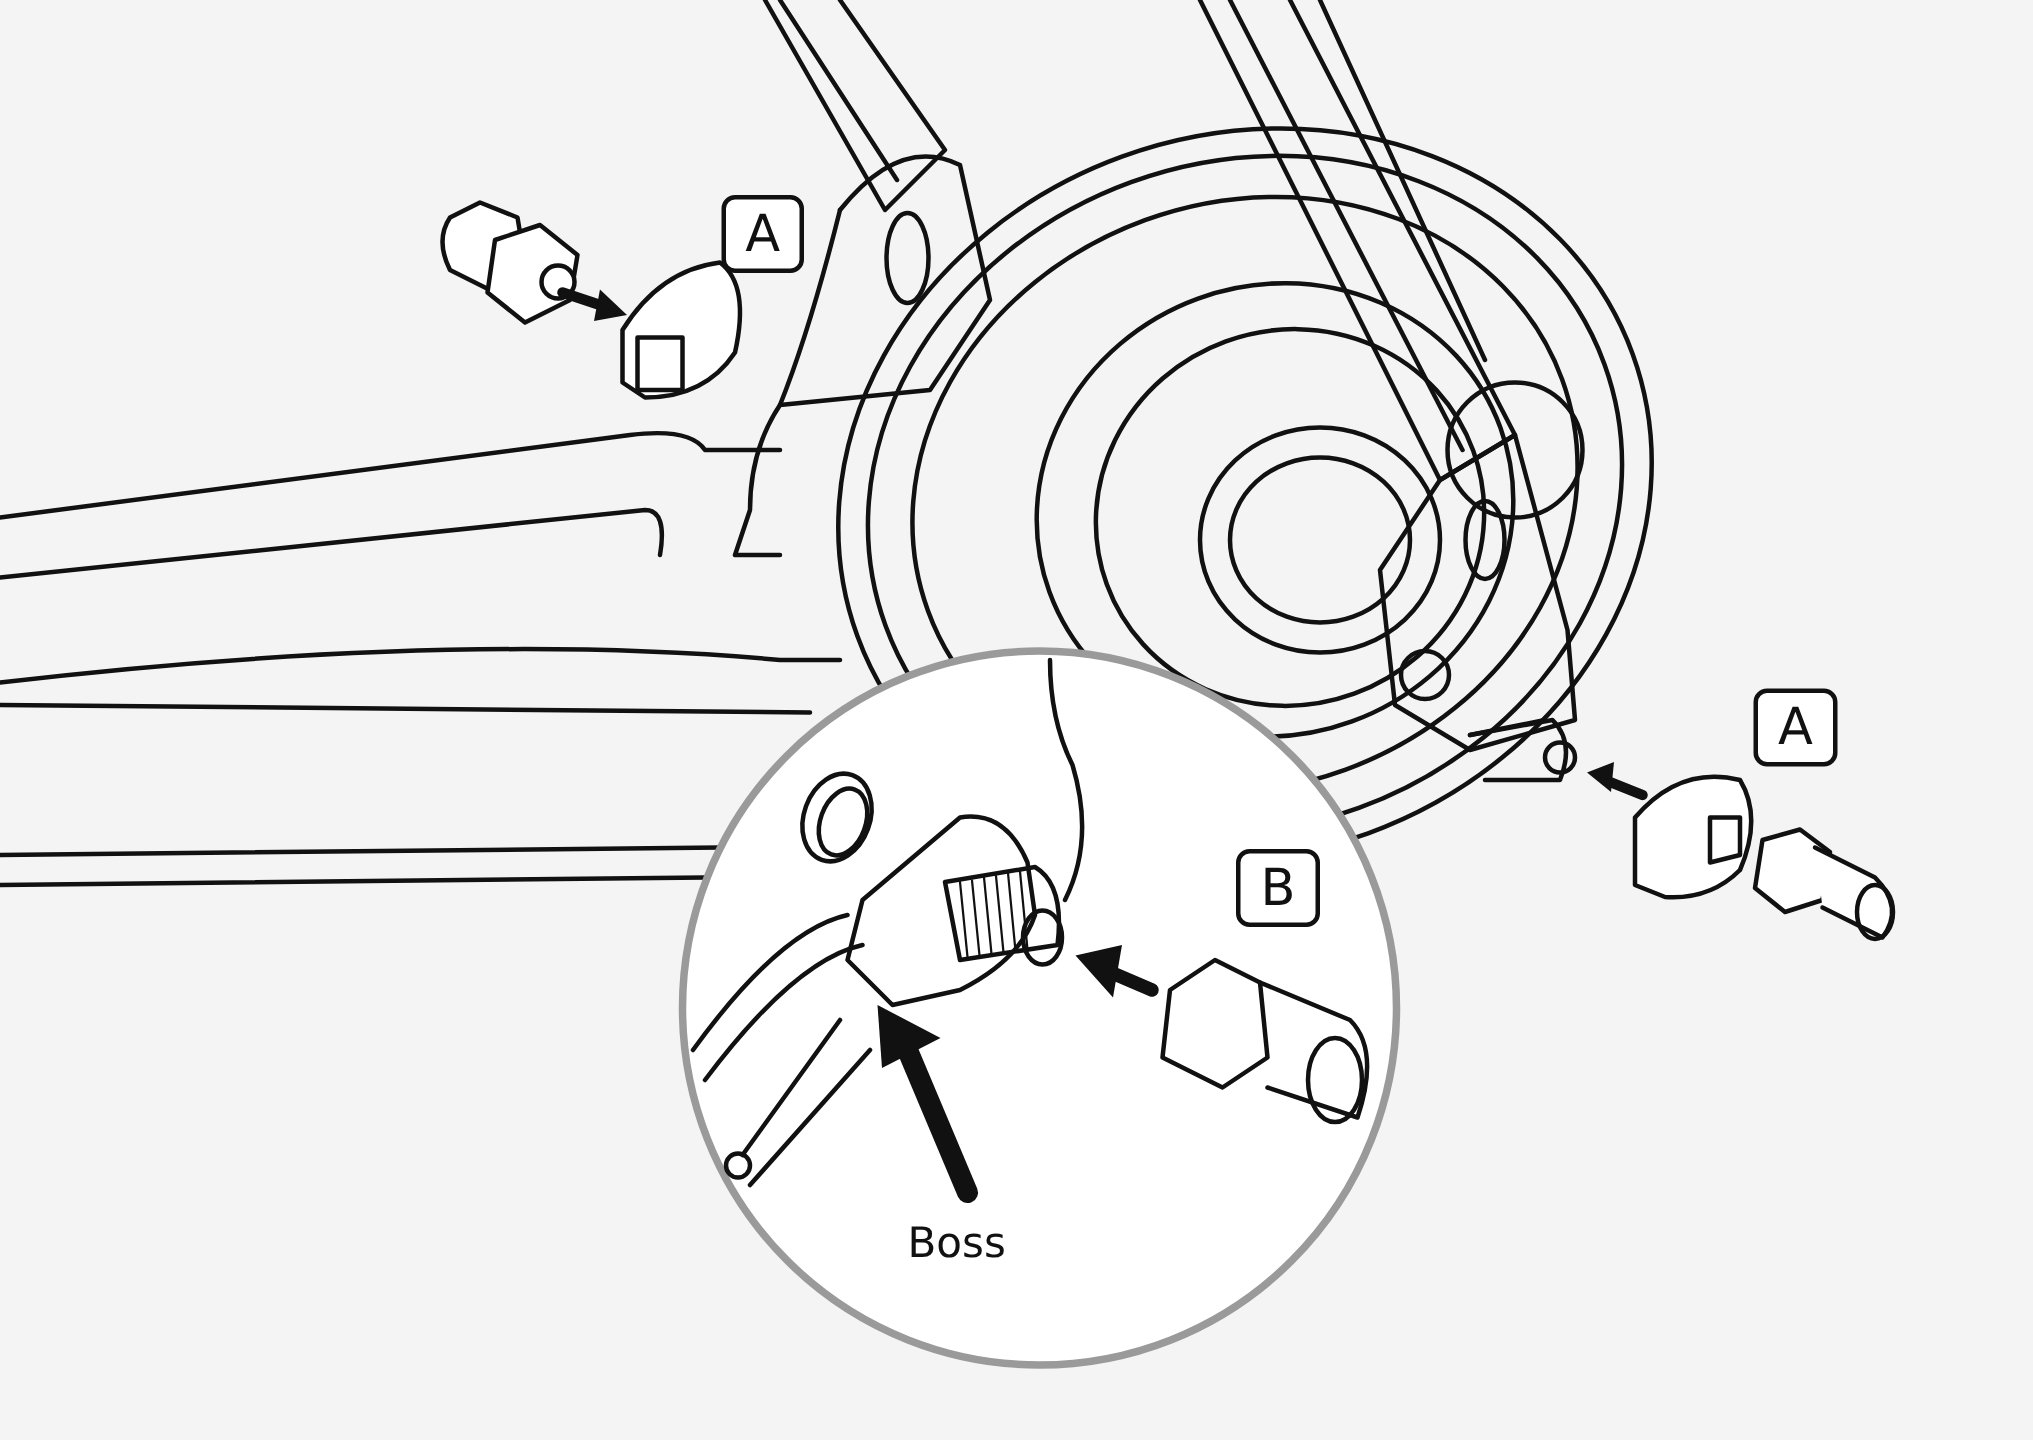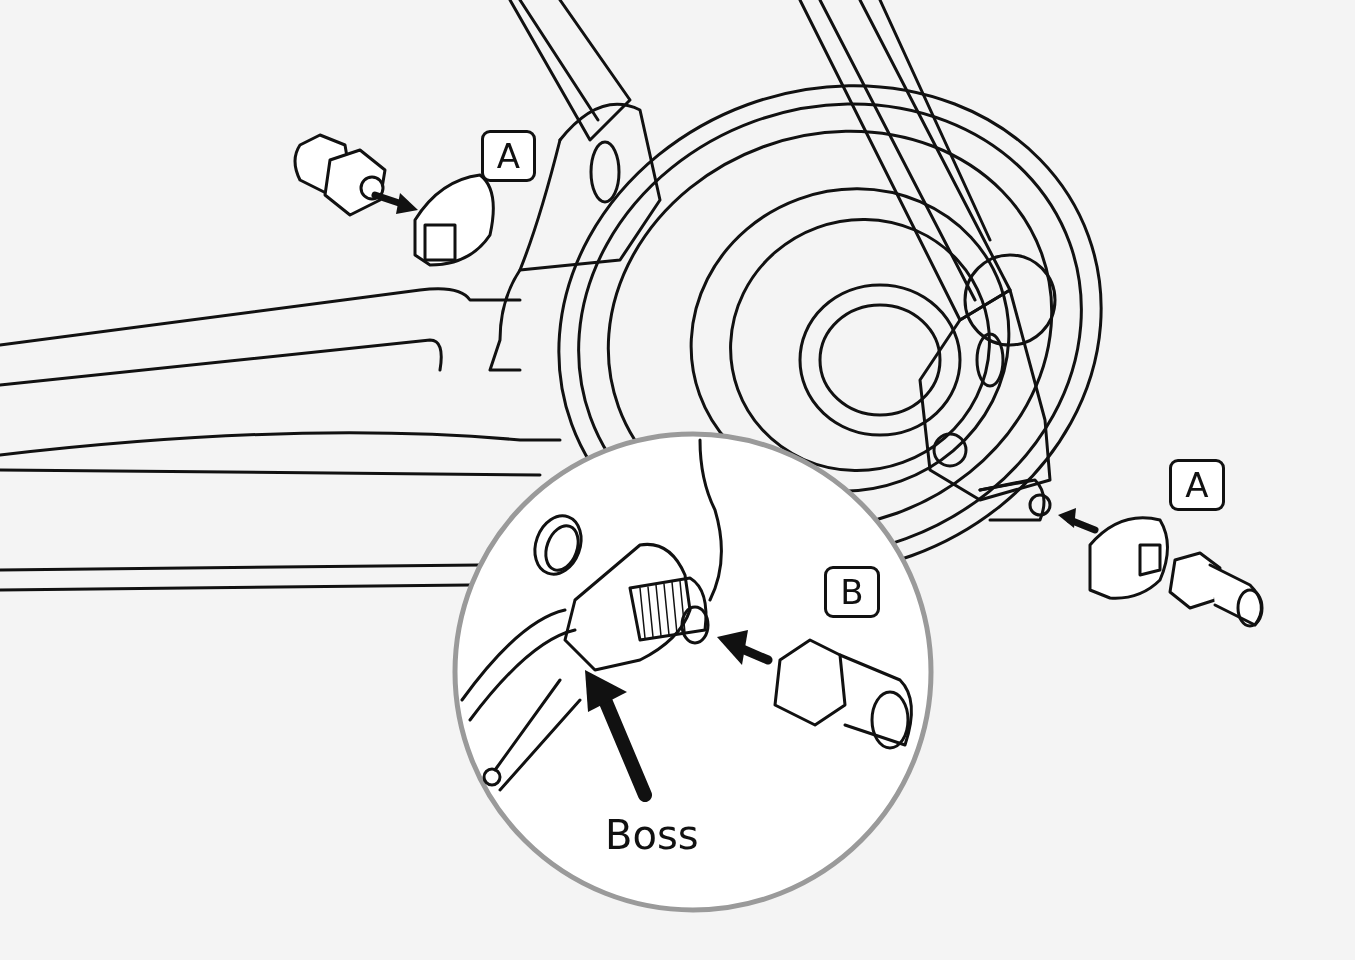--- a/index.html
+++ b/index.html
@@ -1,20 +1,20 @@
 <!DOCTYPE html>
 <html><head>
 <meta charset="utf-8">
 <style>
   html,body{margin:0;padding:0;}
   body{width:1355px;height:960px;background:#f4f4f4;overflow:hidden;position:relative;font-family:"DejaVu Sans",sans-serif;}
   svg.art{position:absolute;left:0;top:0;}
   .label-box{position:absolute;box-sizing:border-box;border:3px solid #111;border-radius:9px;background:#fff;
     display:flex;align-items:center;justify-content:center;font-size:34px;color:#111;font-family:"DejaVu Sans",sans-serif;}
-  .boss-text{position:absolute;font-size:40px;color:#111;font-family:"DejaVu Sans",sans-serif;}
+  .boss-text{position:absolute;font-size:28px;color:#111;font-family:"DejaVu Sans",sans-serif;}
 </style>
 </head>
 <body>
 
 <svg class="art" width="1355" height="960" viewBox="0 0 1355 960" fill="none" stroke="#111" stroke-width="3" stroke-linejoin="round" stroke-linecap="round">
 
   <g>
     <path d="M510 0 L590 140 L630 100 L560 0"></path>
     <path d="M520 0 L598 120"></path>
     <path d="M800 0 L960 320 L1010 290 L860 0"></path>

